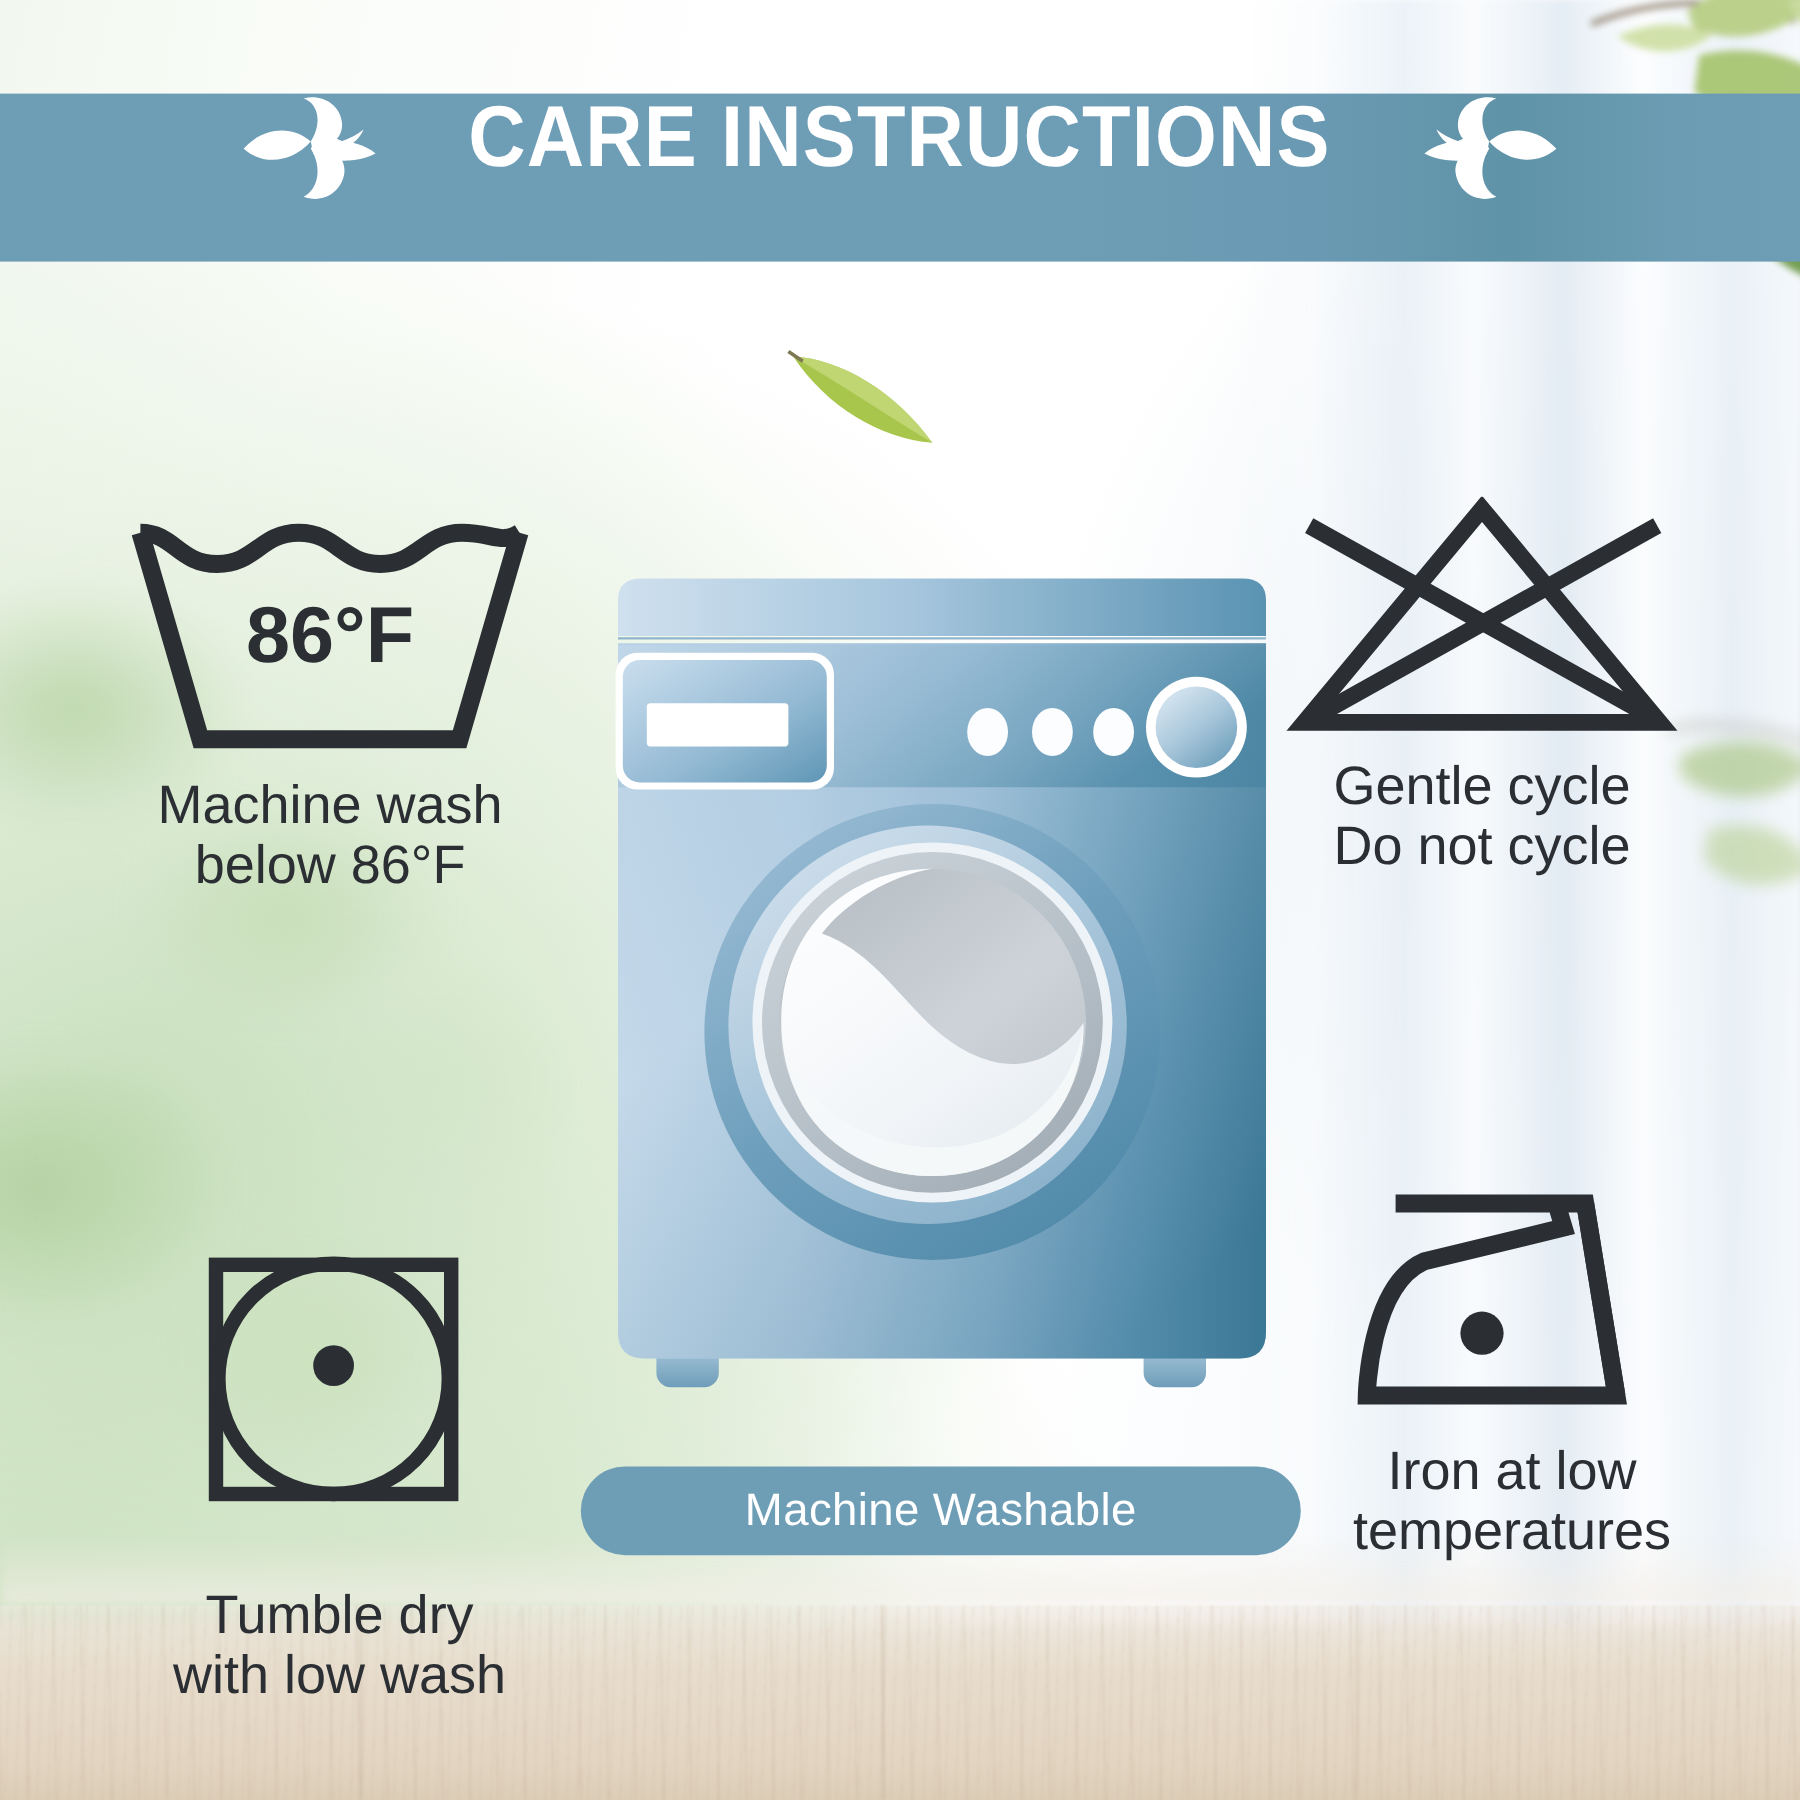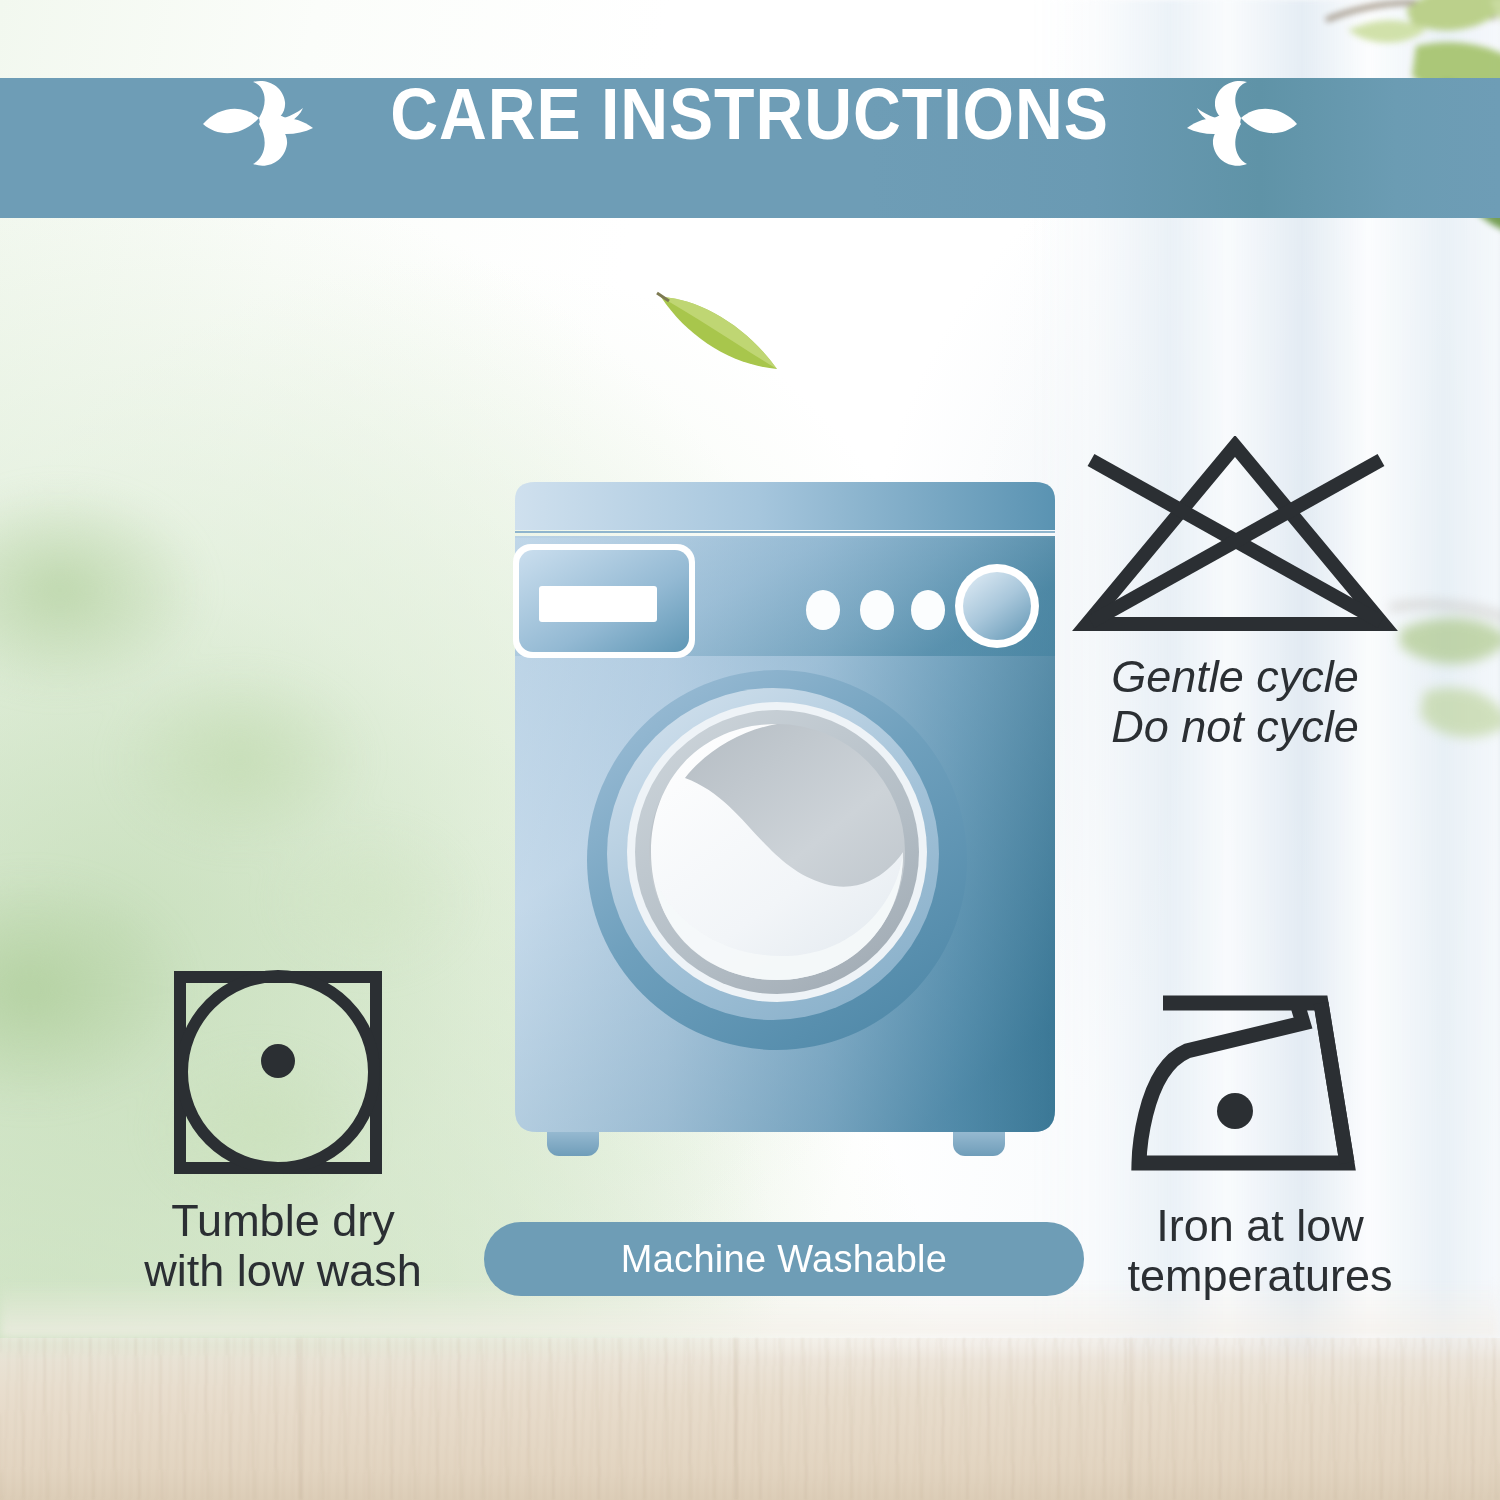--- a/index.html
+++ b/index.html
@@ -73,22 +73,22 @@
   .fleur.right{transform:scaleX(-1);}
 
   
   .cell{position:absolute;display:flex;flex-direction:column;align-items:center;}
   .cell .glyph{display:block;}
   .cell .caption{margin-top:16px;text-align:center;color:#2b2f33;
     font-size:45px;line-height:1.12;font-weight:normal;white-space:nowrap;}
   .cell .caption span{display:block;}
 
   #cell-wash{left:45px;top:430px;width:460px;}
-  #cell-bleach{left:1000px;top:436px;width:470px;font-style:italic;}
-  #cell-dry{left:58px;top:965px;width:450px;}
+  #cell-bleach{left:1000px;top:414px;width:470px;}
+  #cell-dry{left:58px;top:1042px;width:450px;gap:48px;}
   #cell-iron{left:1040px;top:985px;width:440px;}
 
   
   .washer{position:absolute;left:505px;top:480px;width:560px;height:700px;}
 
   
   .badge{position:absolute;left:484px;top:1222px;width:600px;height:74px;
     border-radius:37px;background:#6e9db6;display:flex;align-items:center;justify-content:center;}
   .badge-label{color:#ffffff;font-size:38px;letter-spacing:.3px;white-space:nowrap;}
 </style>
@@ -148,20 +148,31 @@
           <path d="M6 46 C22 28 46 26 62 40 C46 58 22 60 6 46Z"></path>
           <path d="M62 40 C72 24 68 8 56 4 C70 0 86 8 88 24 C89 34 82 42 74 44 C78 48 86 48 90 44 C88 54 74 58 64 50Z"></path>
           <path d="M62 46 C72 62 68 80 56 86 C72 92 88 82 90 66 C91 56 84 48 76 46 C80 42 88 42 92 46 C90 36 74 34 64 42Z"></path>
           <path d="M64 42 C82 36 104 40 116 50 C100 58 78 58 64 50Z"></path>
           <path d="M64 44 C80 44 96 38 106 30 C100 44 82 52 64 48Z"></path>
         </g>
       </svg>
     </div>
   </div>
 
+  <div class="cell" id="cell-wash">
+    <svg class="glyph" width="340" height="200" viewBox="0 0 340 200">
+      <path d="M12 14 L62 186 L278 186 L328 14" fill="none" stroke="#2b2f33" stroke-width="15" stroke-linejoin="miter"></path>
+      <path d="M12 14 C40 14 44 40 76 40 C108 40 112 14 144 14 C176 14 180 40 212 40 C244 40 248 14 280 14 C306 14 312 24 328 14" fill="none" stroke="#2b2f33" stroke-width="15" stroke-linecap="butt" stroke-linejoin="round"></path>
+      <text x="170" y="122" text-anchor="middle" fill="#2b2f33" font-family="Liberation Sans, sans-serif" font-size="66" font-weight="bold">86°F</text>
+    </svg>
+    <div class="caption">
+      <span>Machine wash</span>
+      <span>below 86°F</span>
+    </div>
+  </div>
 
   <div class="cell" id="cell-bleach">
     <svg class="glyph" width="340" height="200" viewBox="0 0 340 200">
       <path d="M170 10 L318 188 L22 188 Z" fill="none" stroke="#2b2f33" stroke-width="14" stroke-linejoin="miter"></path>
       <line x1="26" y1="24" x2="316" y2="186" stroke="#2b2f33" stroke-width="14" stroke-linecap="butt"></line>
       <line x1="316" y1="24" x2="26" y2="186" stroke="#2b2f33" stroke-width="14" stroke-linecap="butt"></line>
     </svg>
     <div class="caption">
       <span>Gentle cycle</span>
       <span>Do not cycle</span>

